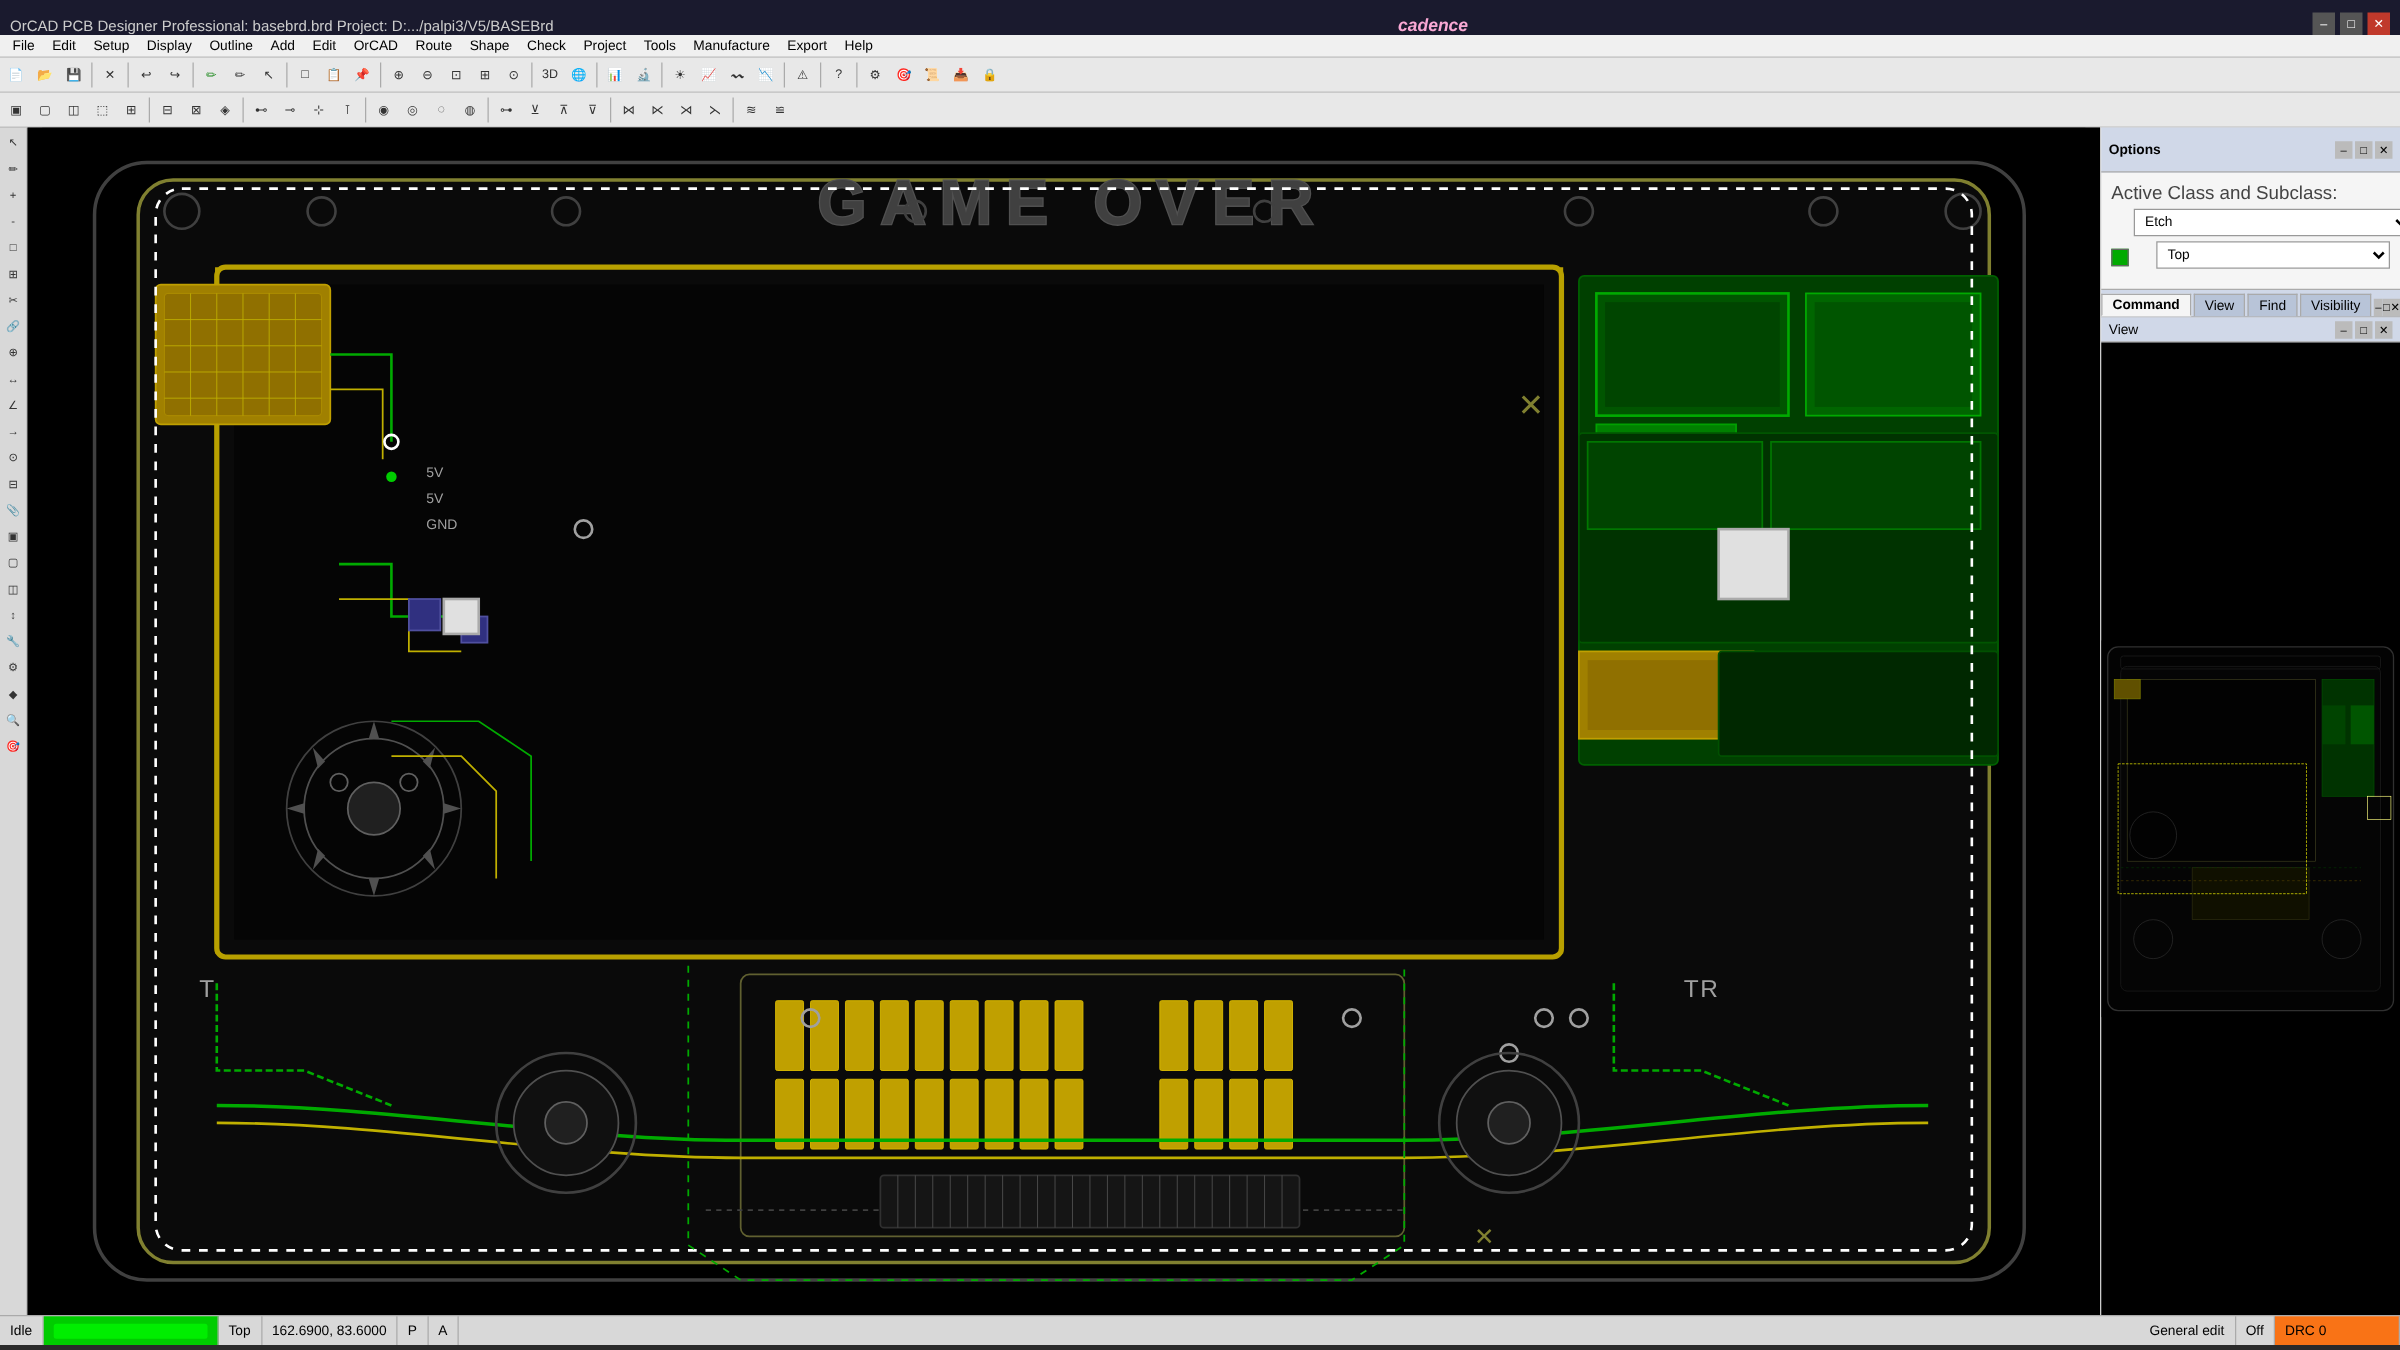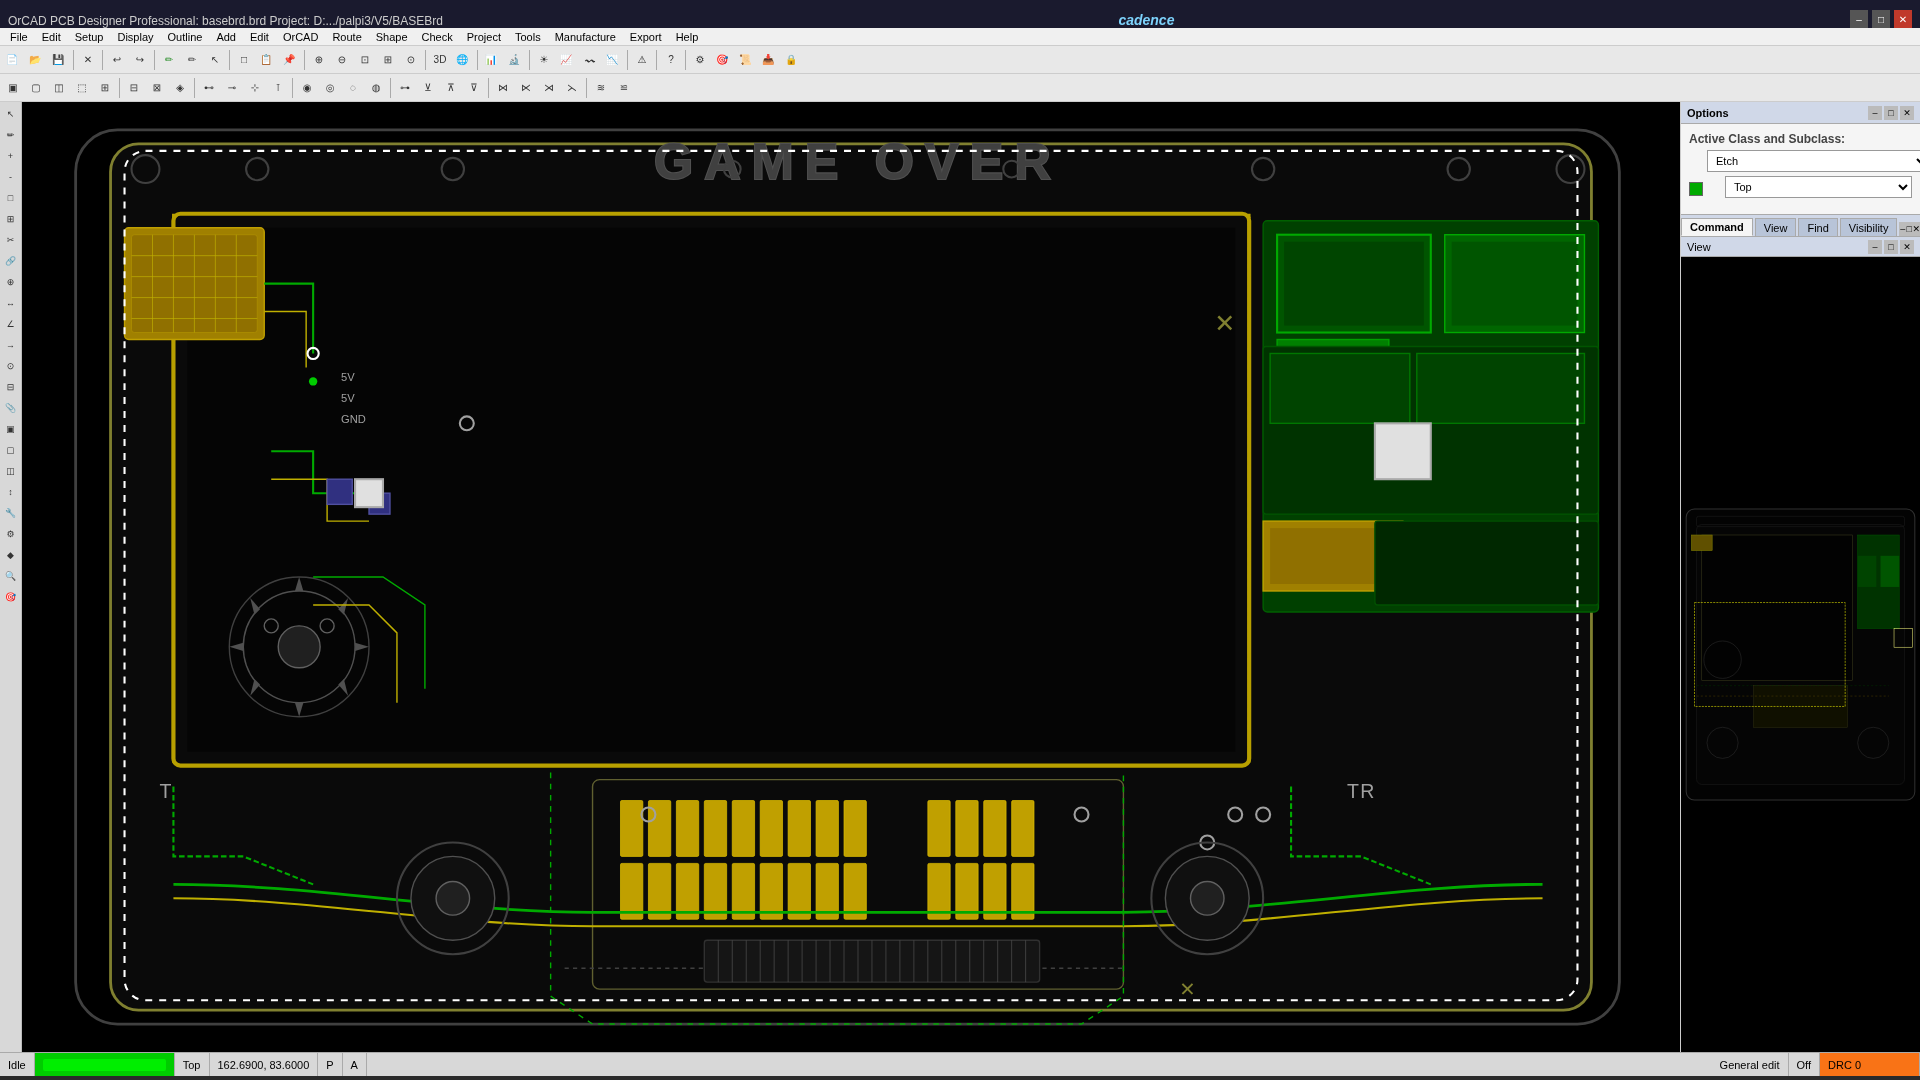--- a/index.html
+++ b/index.html
@@ -17,21 +17,21 @@
       font-size: 12px;
     }
     #title-bar .window-controls { display: flex; gap: 4px; }
     #title-bar .win-btn {
       width: 18px; height: 18px;
       background: #555; color: #fff;
       display: flex; align-items: center; justify-content: center;
       font-size: 10px; cursor: pointer; border: none;
     }
     #title-bar .win-btn.close { background: #c0392b; }
-    #title-bar .cadence-logo { color: #7dd3fc; font-style: italic; font-size: 14px; font-weight: bold; }
+    #title-bar .cadence-logo { color: #f9a8d4; font-style: italic; font-size: 14px; font-weight: bold; }
 
     
     #menu-bar {
       height: 18px;
       background: #f0f0f0;
       display: flex;
       align-items: center;
       padding: 0 4px;
       border-bottom: 1px solid #ccc;
       gap: 2px;
@@ -114,35 +114,35 @@
       display: flex;
       flex-direction: column;
     }
 
     
     #options-panel {
       flex: 0 0 auto;
       border-bottom: 1px solid #aaa;
     }
     .panel-header {
-      height: 22px;
+      height: 36px;
       background: #d0d8e8;
       display: flex;
       align-items: center;
       justify-content: space-between;
       padding: 0 6px;
       font-size: 11px;
       font-weight: bold;
       border-bottom: 1px solid #aaa;
     }
     .panel-header-controls { display: flex; gap: 2px; }
     .ph-btn { width: 14px; height: 14px; background: #bbb; border: none; cursor: pointer; font-size: 9px; display: flex; align-items: center; justify-content: center; }
 
     .options-content { padding: 8px; }
-    .options-label { font-size: 12px; color: #444; margin-bottom: 4px; font-weight: bold; }
+    .options-label { font-size: 15px; color: #444; margin-bottom: 4px; }
     .options-dropdown {
       width: 100%;
       height: 22px;
       background: #fff;
       border: 1px solid #999;
       font-size: 11px;
       padding: 0 4px;
       cursor: pointer;
       margin-bottom: 4px;
     }

